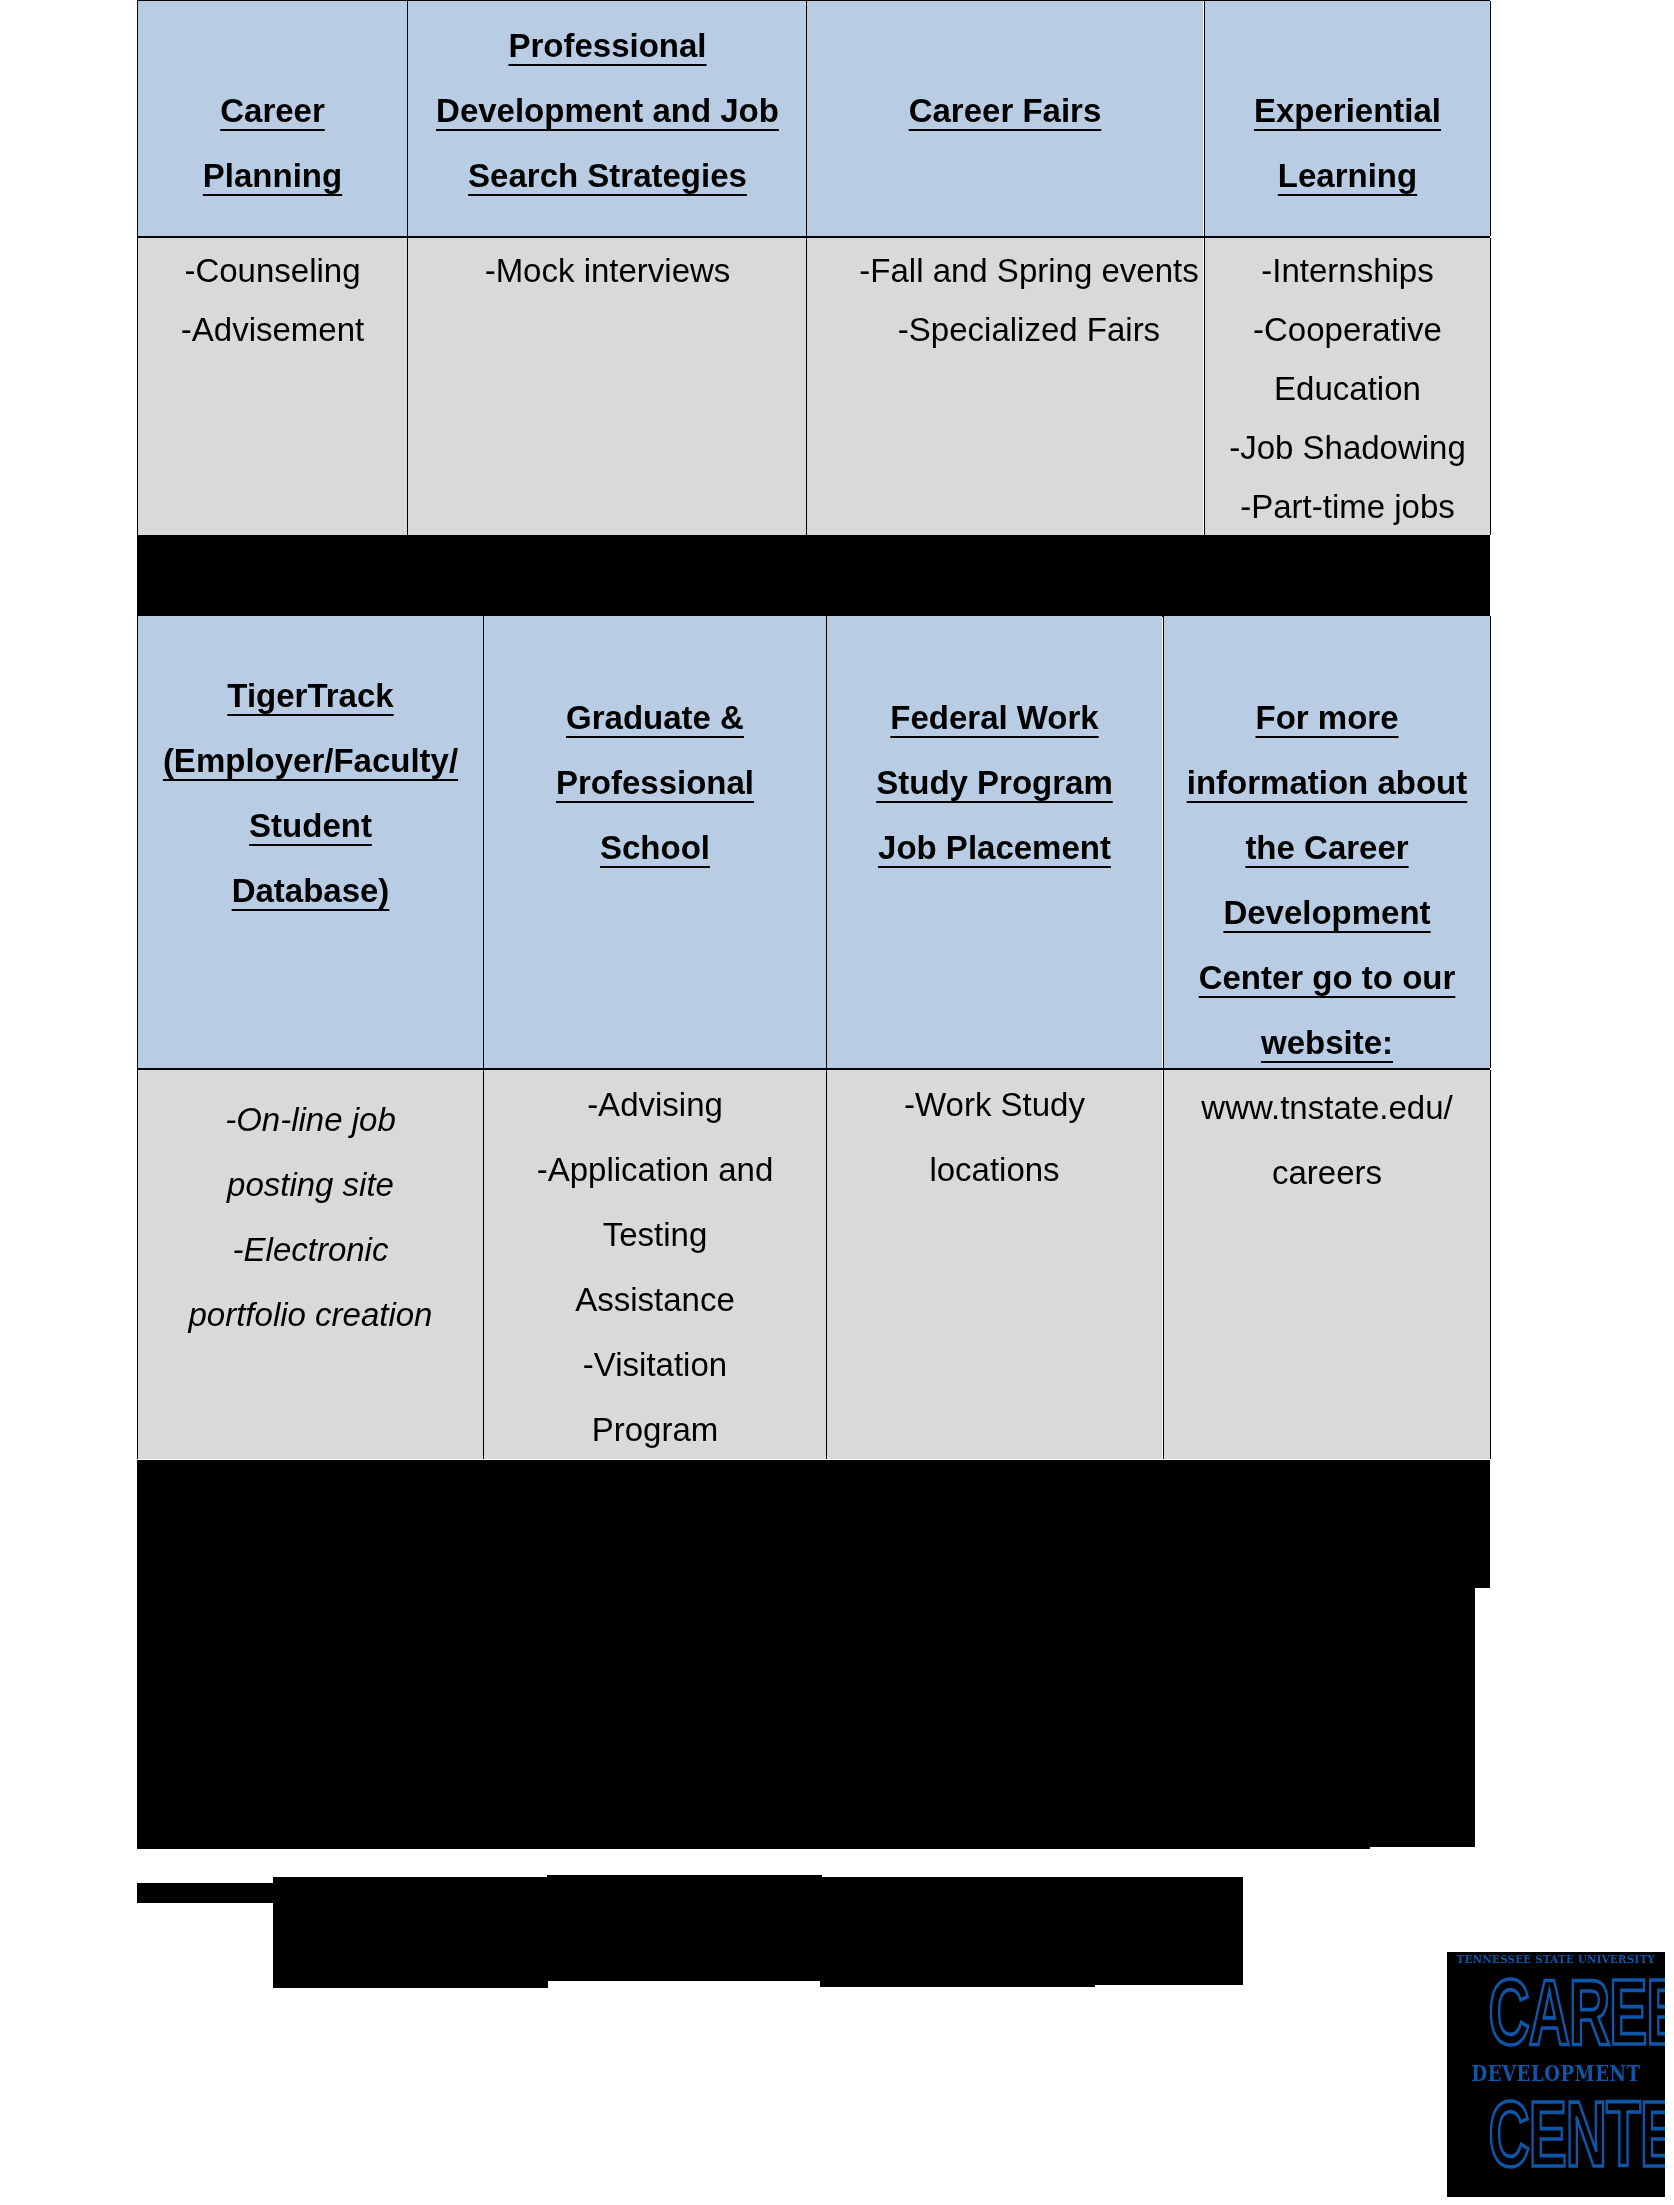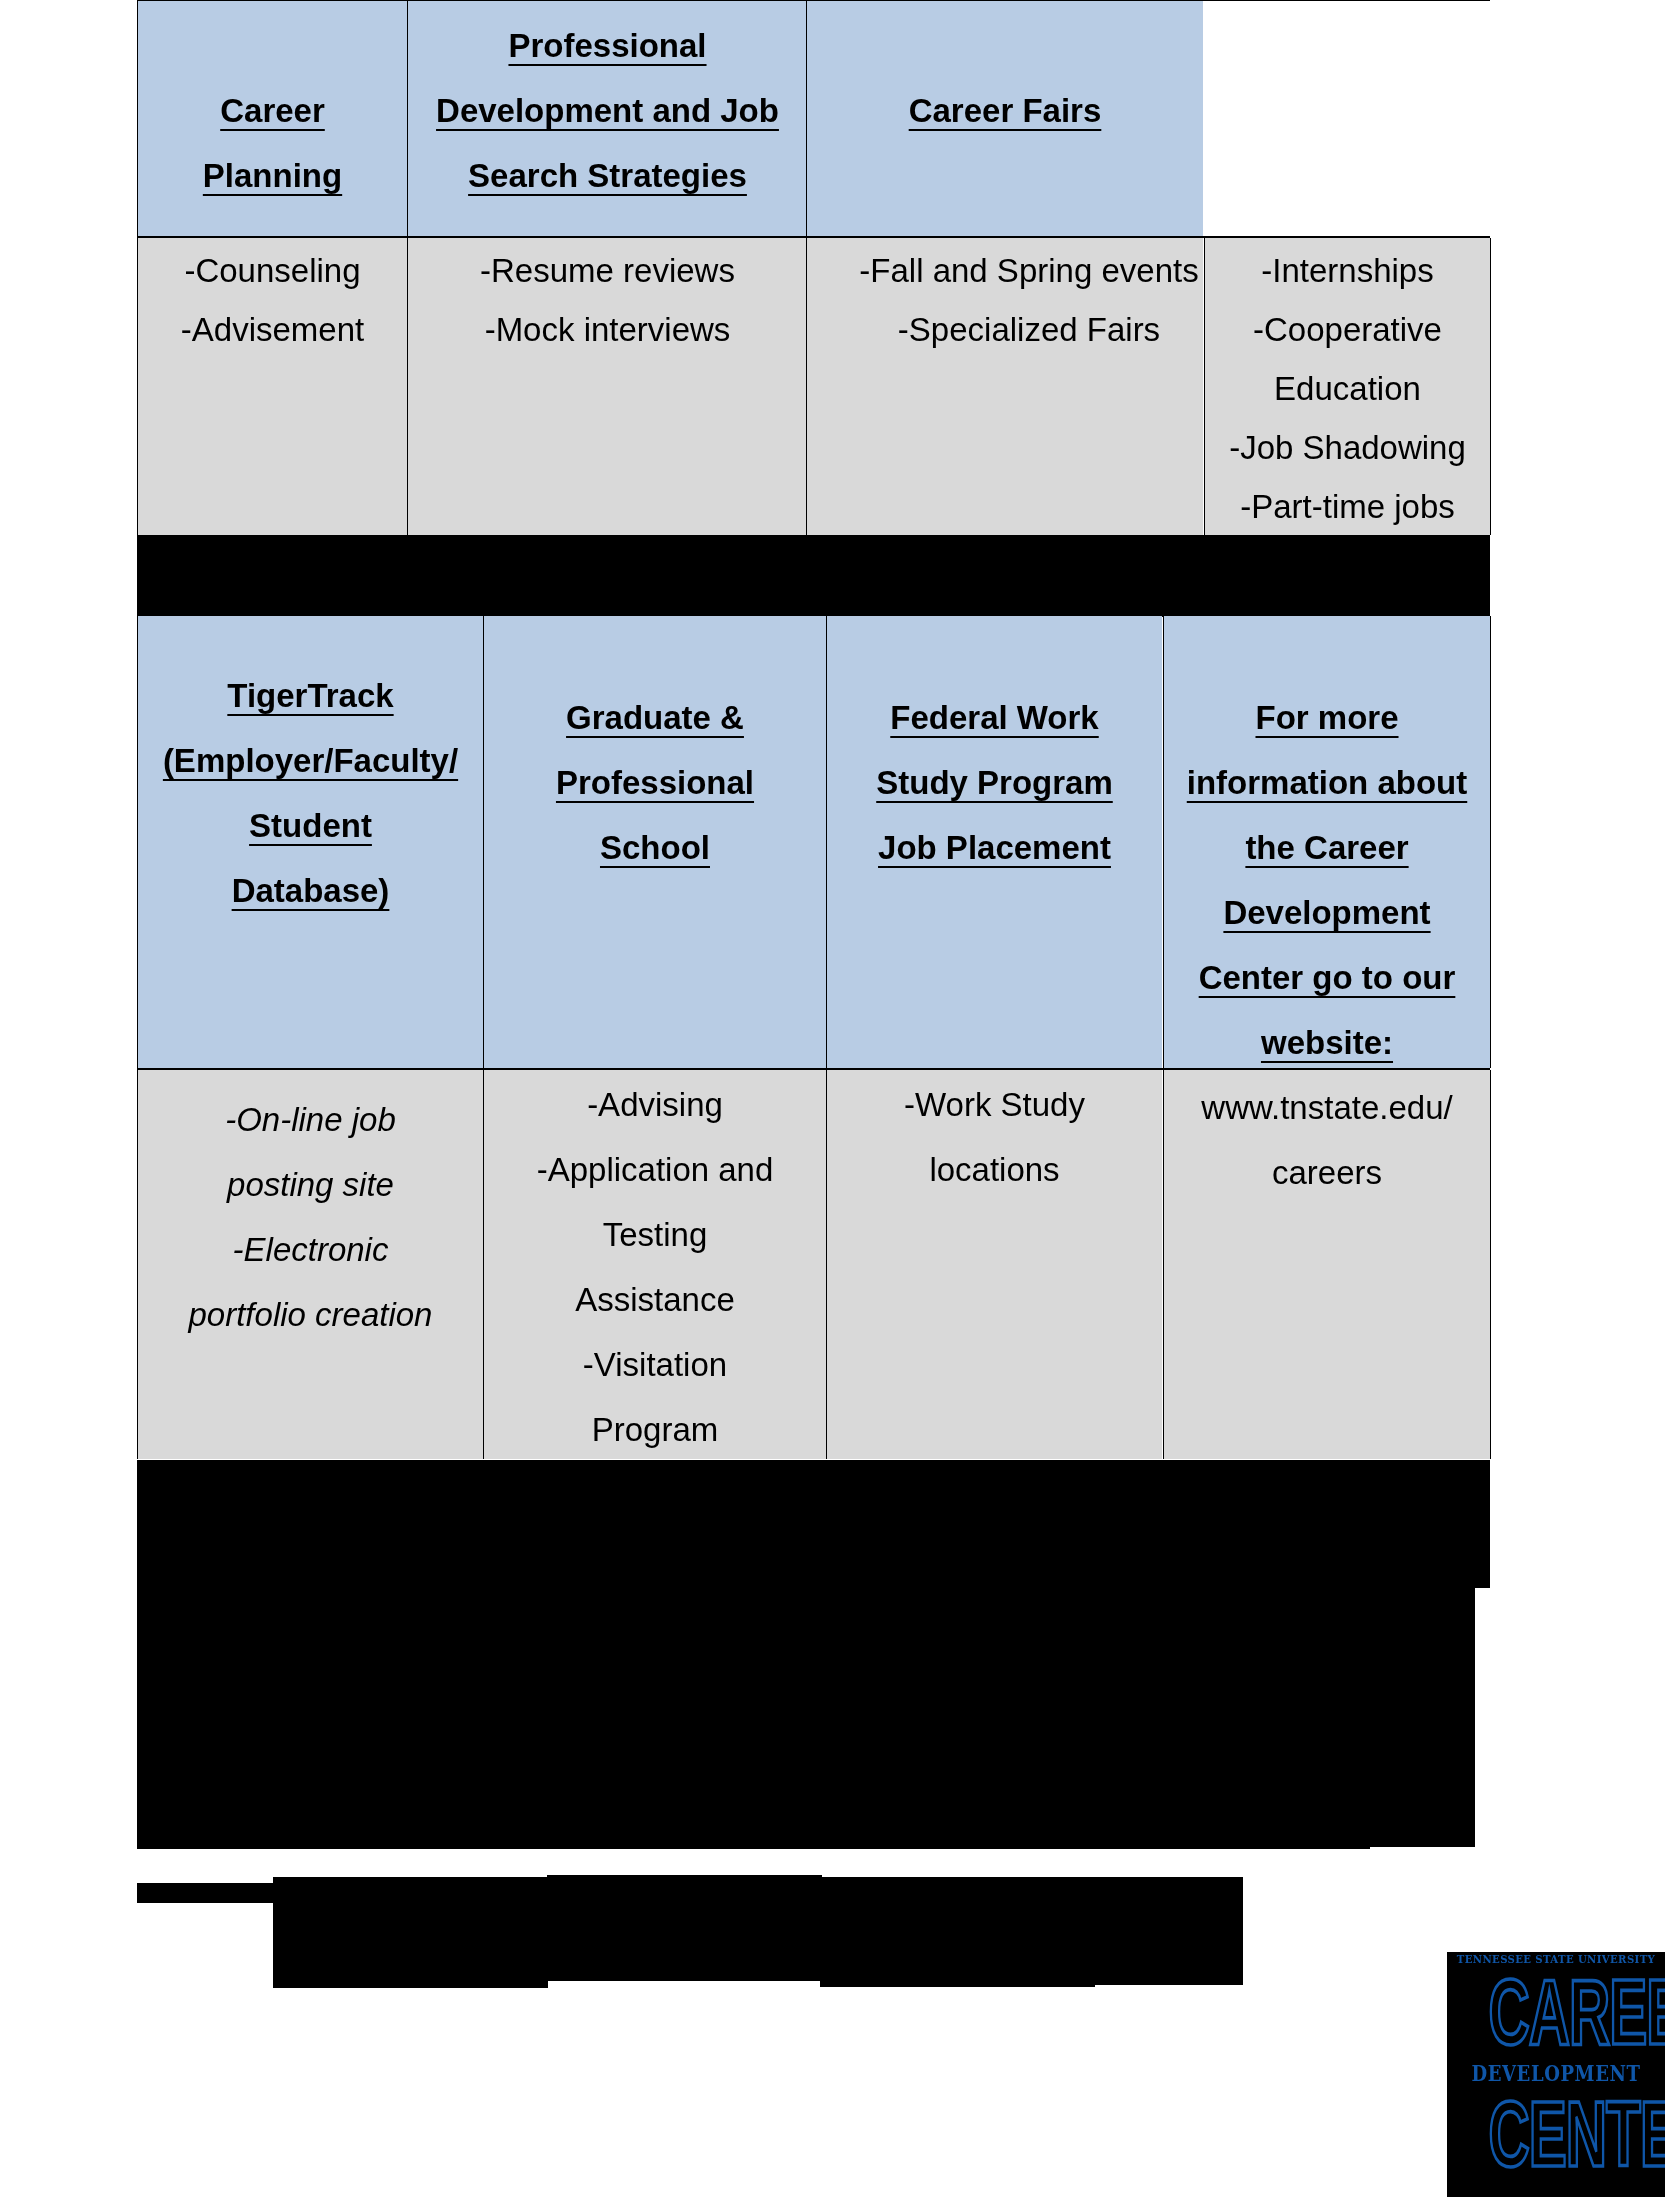--- a/index.html
+++ b/index.html
@@ -125,29 +125,33 @@
     </div>
     <div class="cell hdr" style="left:270px; width:400px; padding-top:12px;">
       <div class="line"><span>Professional</span></div>
       <div class="line"><span>Development and Job</span></div>
       <div class="line"><span>Search Strategies</span></div>
     </div>
     <div class="cell hdr" style="left:669px; width:397px; padding-top:12px;">
       <div class="line"><span></span></div>
       <div class="line"><span>Career Fairs</span></div>
     </div>
+    <div class="cell hdr last" style="left:1067px; width:287px; padding-top:12px;">
+      <div class="line"><span></span></div>
+      <div class="line"><span>Experiential</span></div>
+      <div class="line"><span>Learning</span></div>
+    </div>
   </div>
 
   <div class="row" style="top:238px; height:297px;">
     <div class="cell bdy" style="left:0; width:270px; padding-top:3px;">
       <div class="line">-Counseling</div>
       <div class="line">-Advisement</div>
     </div>
     <div class="cell bdy" style="left:270px; width:400px; padding-top:3px;">
-      <div class="line">-Resume reviews</div>
       <div class="line">-Mock interviews</div>
     </div>
     <div class="cell bdy" style="left:669px; width:397px; padding-top:3px;padding-left:48px;">
       <div class="line">-Fall and Spring events</div>
       <div class="line">-Specialized Fairs</div>
     </div>
     <div class="cell bdy last" style="left:1067px; width:287px; padding-top:3px;">
       <div class="line">-Internships</div>
       <div class="line">-Cooperative</div>
       <div class="line">Education</div>

